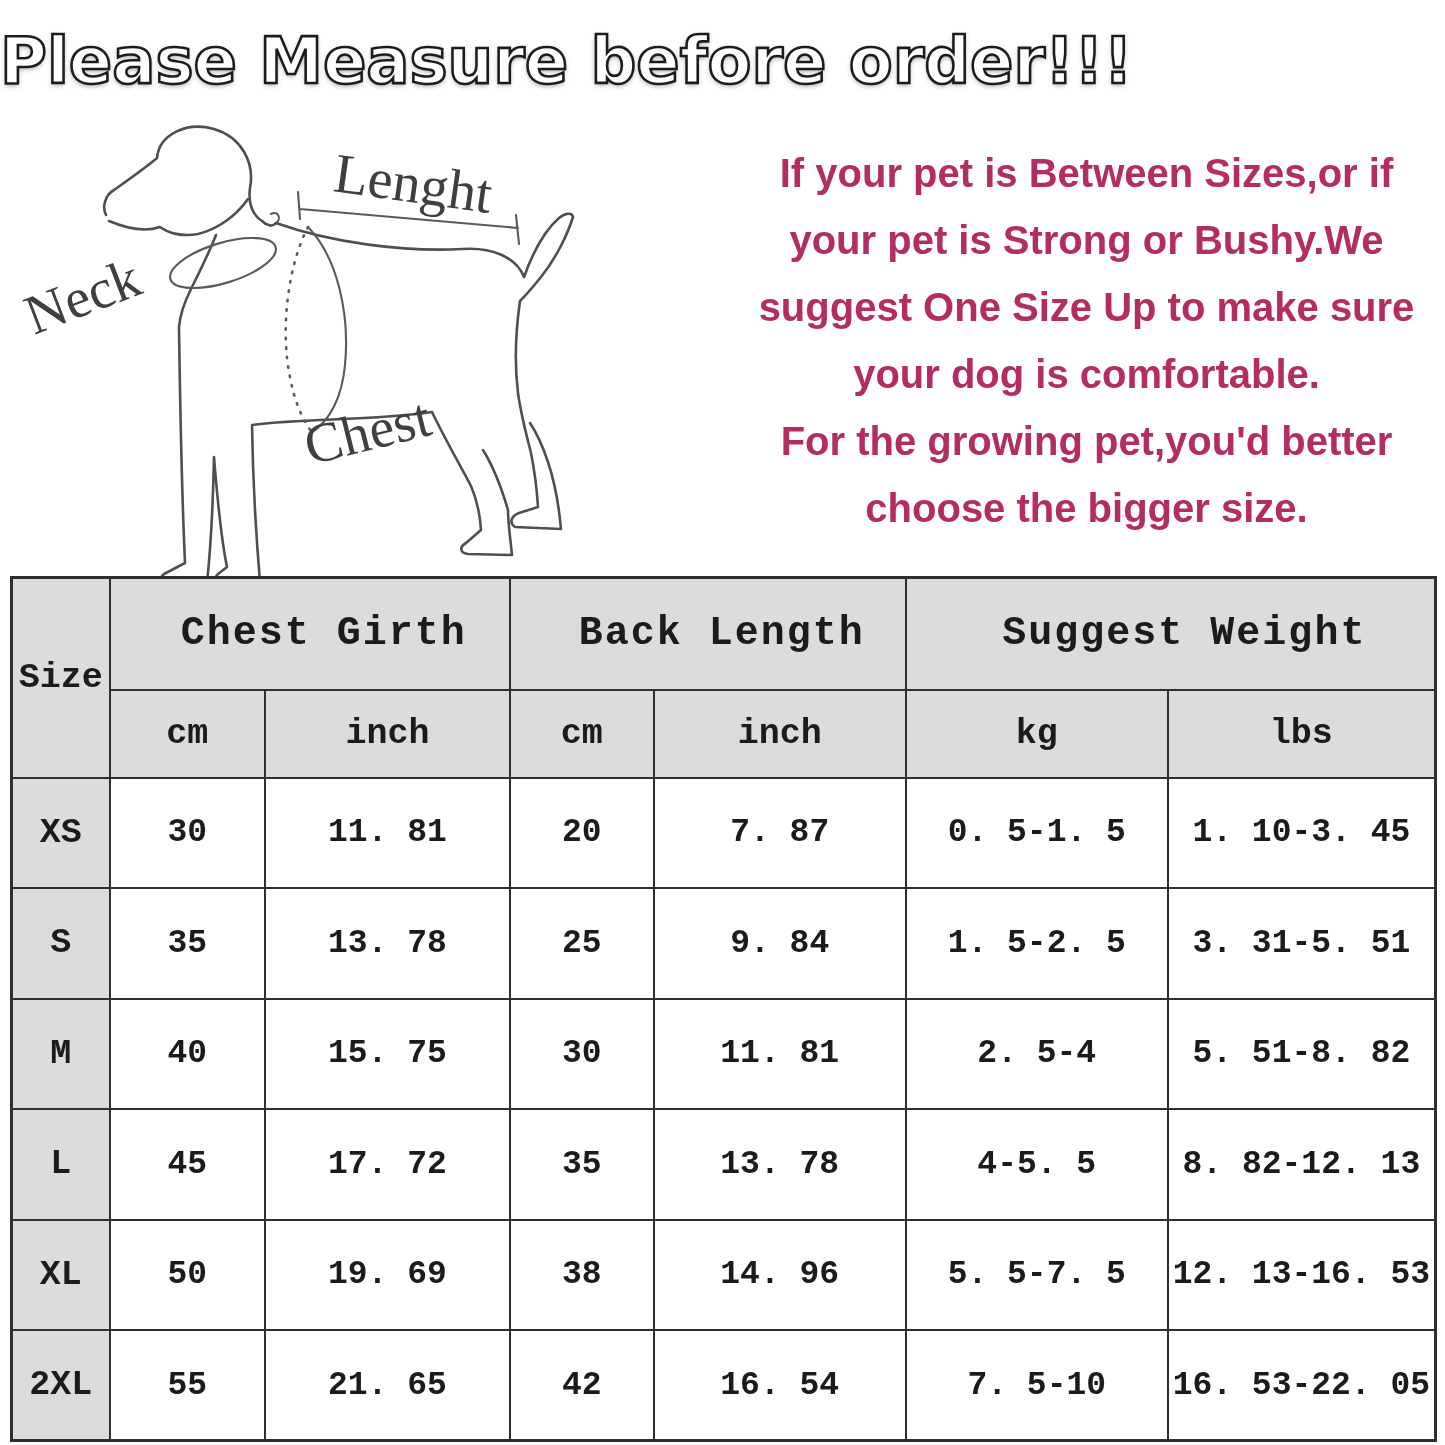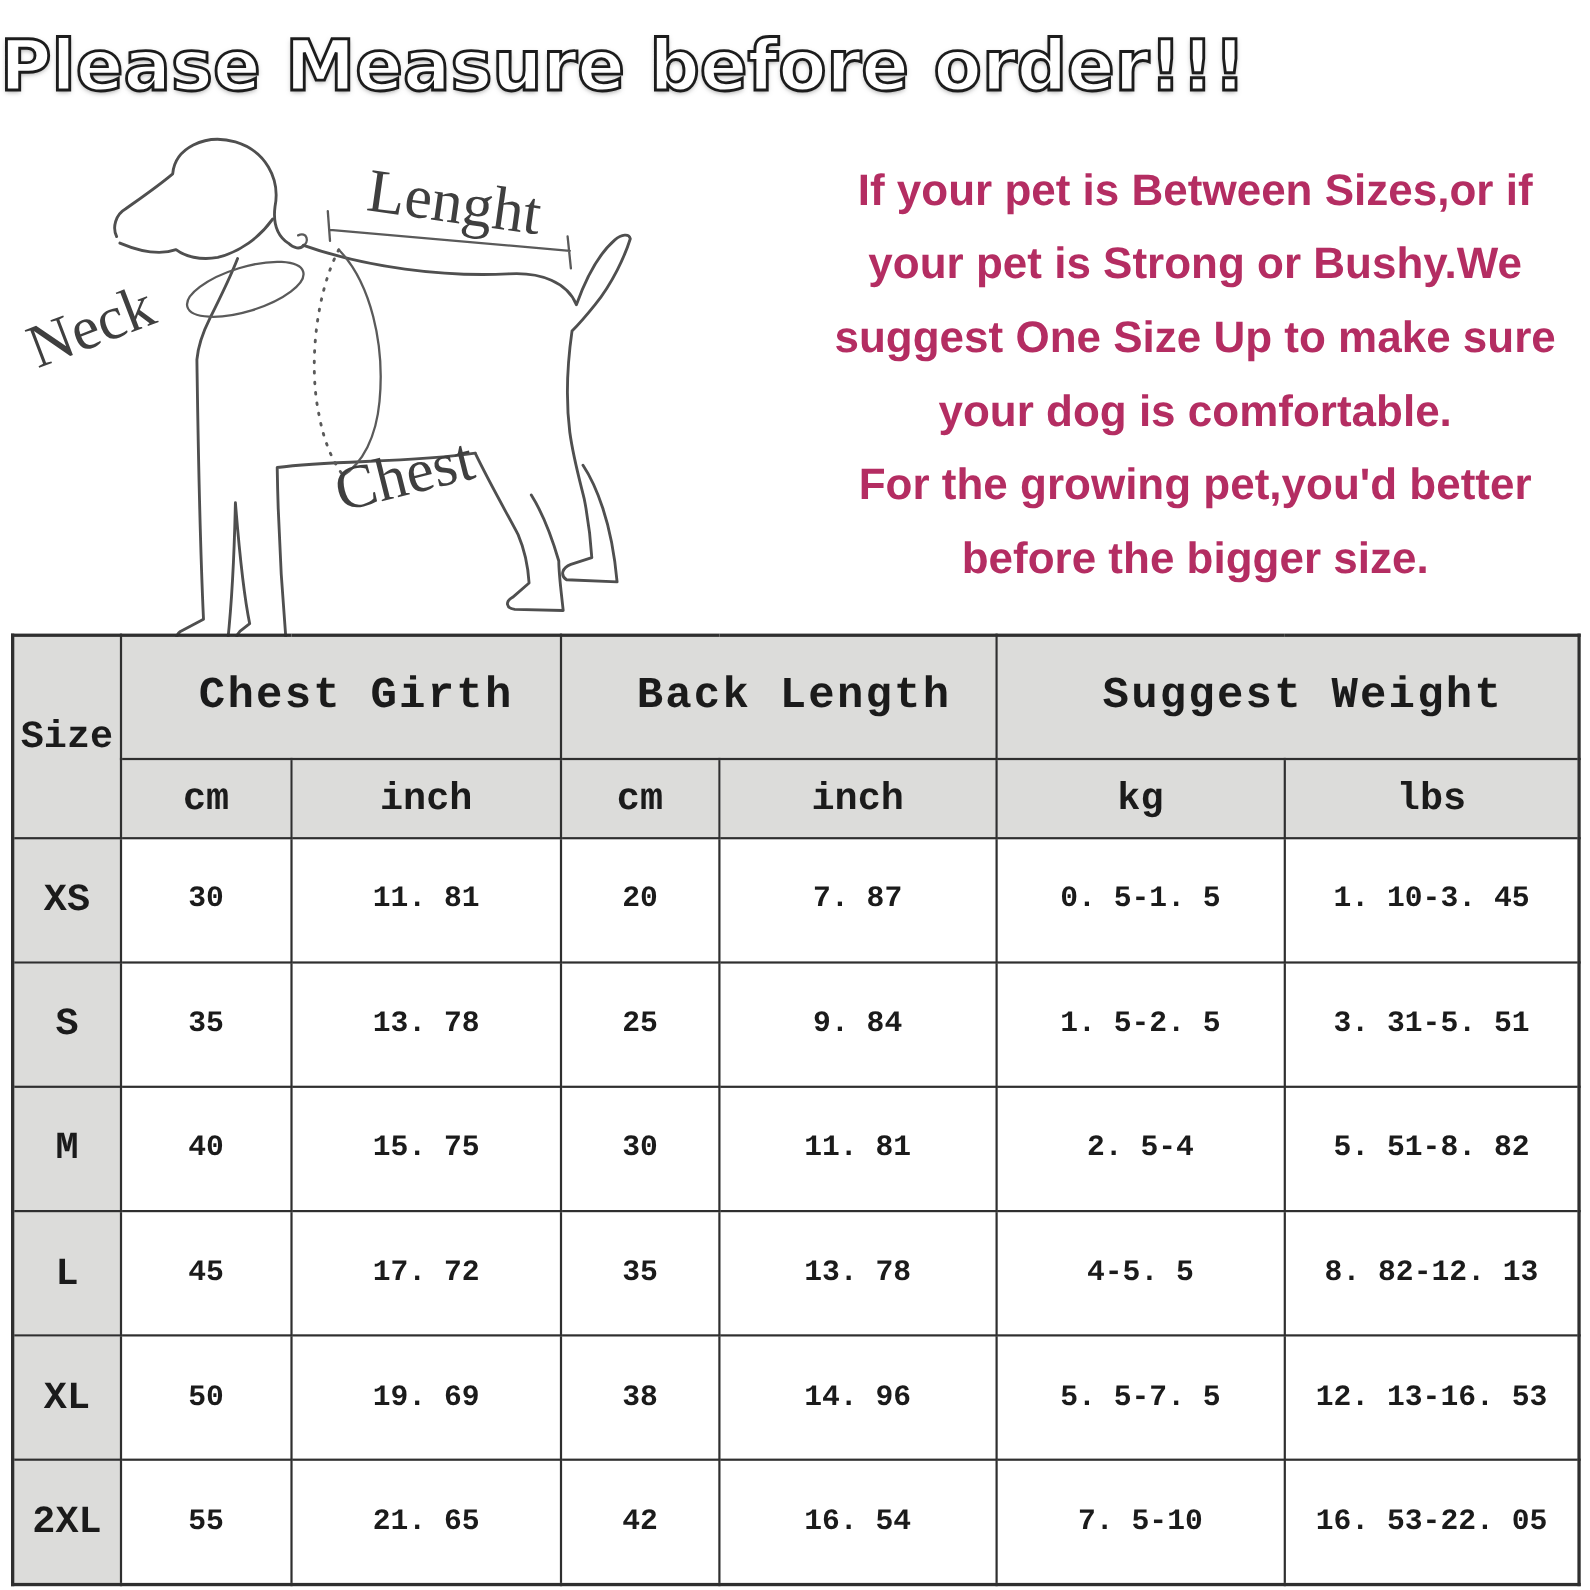--- a/index.html
+++ b/index.html
@@ -37,23 +37,23 @@
     color:#1b1b1b;
   }
   .size-table th,.size-table td{
     border:2.5px solid #2f2f2f;text-align:center;vertical-align:middle;
     padding:0;overflow:hidden;white-space:nowrap;
   }
   .size-table{border:3.5px solid #2f2f2f;}
   .size-table .hdr{background:#dcdcda;font-weight:700;font-size:40px;letter-spacing:2px;padding-left:28px;}
   .size-table .unit{background:#dcdcda;font-weight:700;font-size:35px;font-family:Liberation Mono, monospace;}
   .size-table .size-cell{background:#dcdcda;font-weight:700;font-size:35px;}
-  .size-table td{background:#ffffff;font-weight:700;font-size:27px;}
+  .size-table td{background:#ffffff;font-weight:700;font-size:33px;}
   .r-group{height:112px;}
-  .r-unit{height:72px;margin-top:20px;}
+  .r-unit{height:88px;margin-top:20px;}
   .r-data{height:109px;}
 </style>
 </head>
 <body>
 
 <div class="page">
 
   <div class="title">Please Measure before order!!!</div>
 
   <div class="dog-diagram">
@@ -83,21 +83,21 @@
       <text class="diagram-label" transform="translate(300,350) rotate(-14)">Chest</text>
     </svg>
   </div>
 
   <div class="notice">
     <div>If your pet is Between Sizes,or if</div>
     <div>your pet is Strong or Bushy.We</div>
     <div>suggest One Size Up to make sure</div>
     <div>your dog is comfortable.</div>
     <div>For the growing pet,you'd better</div>
-    <div>before the bigger size.</div>
+    <div>choose the bigger size.</div>
   </div>
 
   <table class="size-table">
     <colgroup>
       <col style="width:6.9%">
         <col style="width:10.9%">
         <col style="width:17.2%">
       <col style="width:10.1%">
         <col style="width:17.7%">
         <col style="width:18.4%">

